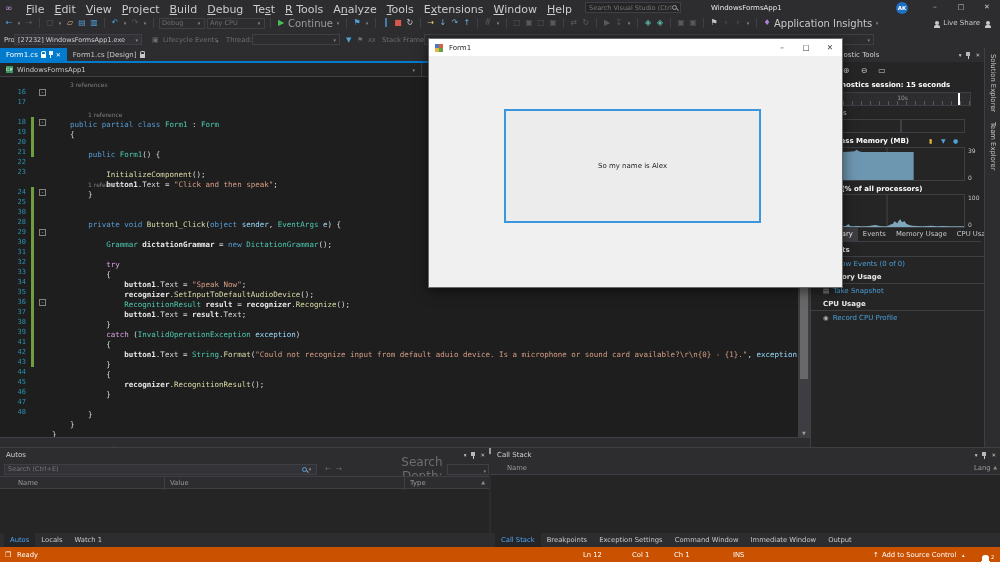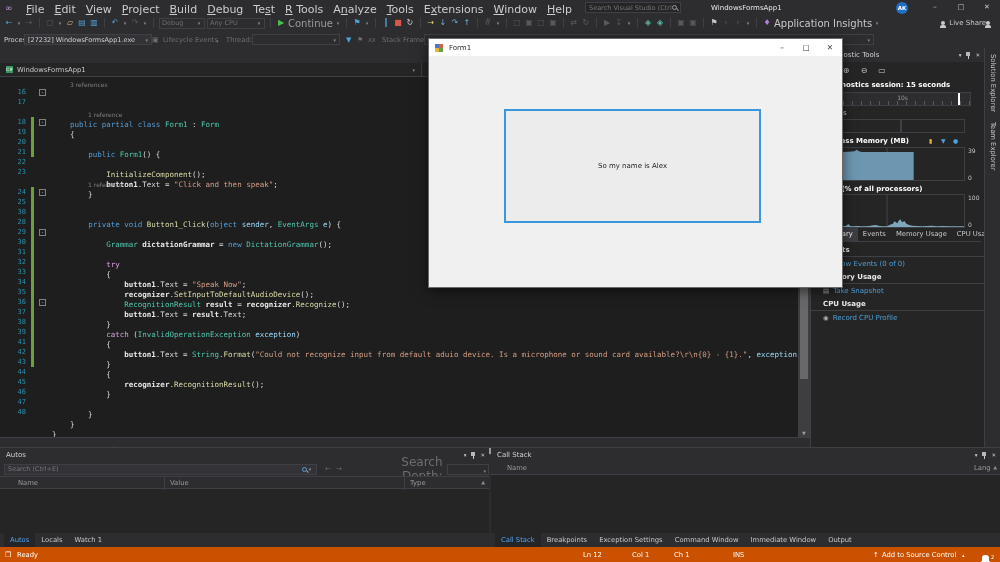--- a/index.html
+++ b/index.html
@@ -23,21 +23,21 @@
 
   
   #toolbar{position:absolute;left:0;top:15px;width:1000px;height:16px;background:#2d2d30;display:flex;align-items:center;padding-left:4px;z-index:5;}
   #toolbar-items{display:flex;align-items:center;gap:2px;}
   .tb-icon{font-size:8px;width:10px;text-align:center;line-height:14px;}
   .tb-caret{font-size:5px;color:#8a8a8a;width:6px;text-align:center;}
   .tb-sep{width:1px;height:10px;background:#3f3f46;margin:0 3px;}
   .tb-combo{height:11px;border:1px solid #3f3f46;background:#2d2d30;display:flex;align-items:center;padding:0 2px;}
   .tb-combo-label{flex:1;font-size:6.5px;color:#6e6e6e;overflow:hidden;white-space:nowrap;}
   .tb-label{font-size:10px;}
-  #toolbar-right{margin-left:auto;display:flex;align-items:center;margin-right:6px;}
+  #toolbar-right{margin-left:auto;display:flex;align-items:center;margin-right:6px;gap:6px;}
   .person{position:relative;width:4px;height:4px;border-radius:50%;background:#c8c8c8;display:inline-block;margin-right:4px;}
   .person::after{content:"";position:absolute;top:4px;left:-1px;width:6px;height:3px;border-radius:2px 2px 0 0;background:#c8c8c8;}
   #live-share{display:flex;align-items:center;font-size:7px;color:#c8c8c8;}
 
   
   #processbar{position:absolute;left:0;top:31px;width:1000px;height:17px;background:#2d2d30;z-index:5;}
   #processbar .lbl{font-size:6.8px;color:#d0d0d0;position:absolute;top:5px;}
   #processbar .lbl.dis{color:#6e6e6e;}
   .pb-combo{position:absolute;top:3px;height:11px;background:#333337;border:1px solid #3f3f46;display:flex;align-items:center;padding:0 3px;}
   .pb-combo .val{flex:1;font-size:6.5px;color:#d0d0d0;white-space:nowrap;overflow:hidden;}
@@ -245,21 +245,21 @@
       <span id="live-share">
           <span class="person"></span>
           <span>Live Share</span>
         </span>
       <span class="person"></span>
     </div>
   </div>
 
   <div id="processbar">
     <span class="lbl" style="left:4px">Process:</span>
-    <div class="pb-combo" style="left:24px;width:128px">
+    <div class="pb-combo" style="left:14px;width:128px">
       <span class="val">[27232] WindowsFormsApp1.exe</span>
       <span class="bc-caret" style="position:static">▾</span>
     </div>
     <span class="pb-icon" style="left:152px">▣</span>
     <span class="lbl dis" style="left:163px">Lifecycle Events</span>
     <span class="pb-icon" style="left:216px;font-size:5px;top:7px">▾</span>
     <span class="lbl dis" style="left:226px">Thread:</span>
     <div class="pb-combo" style="left:252px;width:88px;background:#2d2d30">
       <span class="val"></span>
       <span class="bc-caret" style="position:static">▾</span>
@@ -267,20 +267,32 @@
     <span class="pb-icon" style="left:346px;color:#4ea1d9">▼</span>
     <span class="pb-icon" style="left:357px">⚑</span>
     <span class="pb-icon" style="left:368px;font-size:5.5px;top:6px">XX</span>
     <span class="lbl dis" style="left:382px">Stack Frame:</span>
     <div class="pb-combo" style="left:424px;width:450px;background:#2d2d30">
       <span class="val"></span>
       <span class="bc-caret" style="position:static">▾</span>
     </div>
   </div>
 
+  <div id="tabstrip">
+      <div class="doc-tab active">
+        <span class="tab-label">Form1.cs</span>
+        <span class="lock"></span>
+        <span class="tab-pin"></span>
+        <span class="tab-close">✕</span>
+      </div>
+      <div class="doc-tab">
+        <span class="tab-label">Form1.cs [Design]</span>
+        <span class="lock"></span>
+      </div>
+    </div>
 
   <div id="breadcrumb">
     <div class="bc-half" style="width:421px">
       <span class="csproj-icon">C#</span>
       <span>WindowsFormsApp1</span>
       <span class="bc-caret">▾</span>
     </div>
     <div style="width:1px;background:#3f3f46"></div>
     <div class="bc-half" style="flex:1">
       <span class="class-icon">❖</span>

